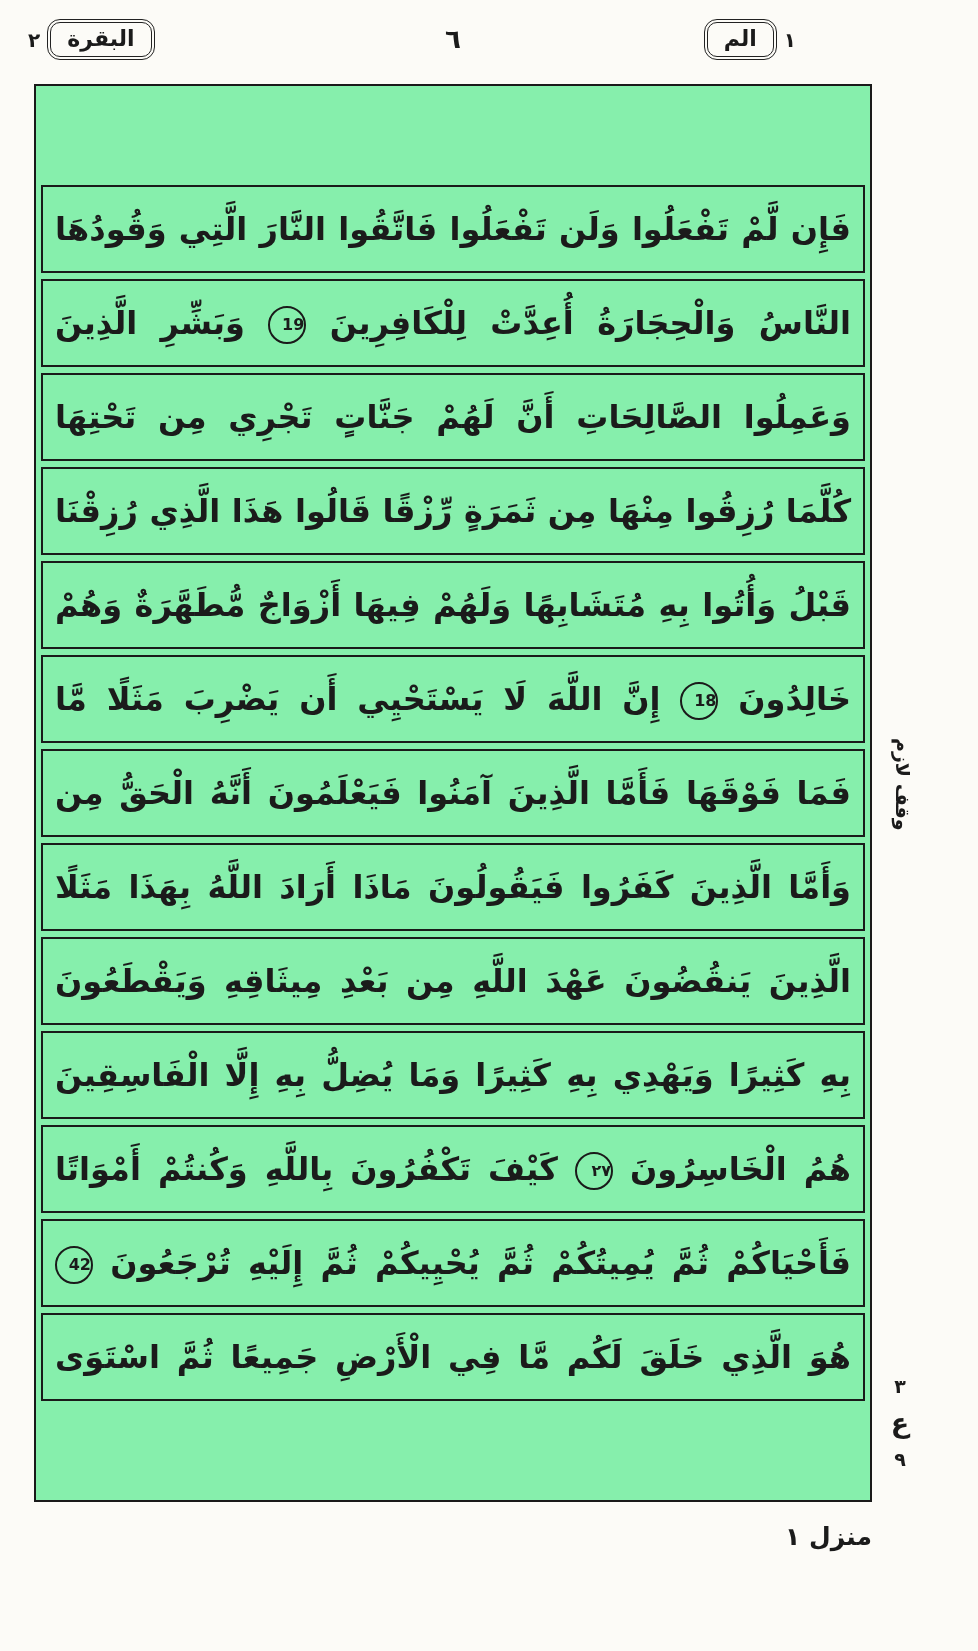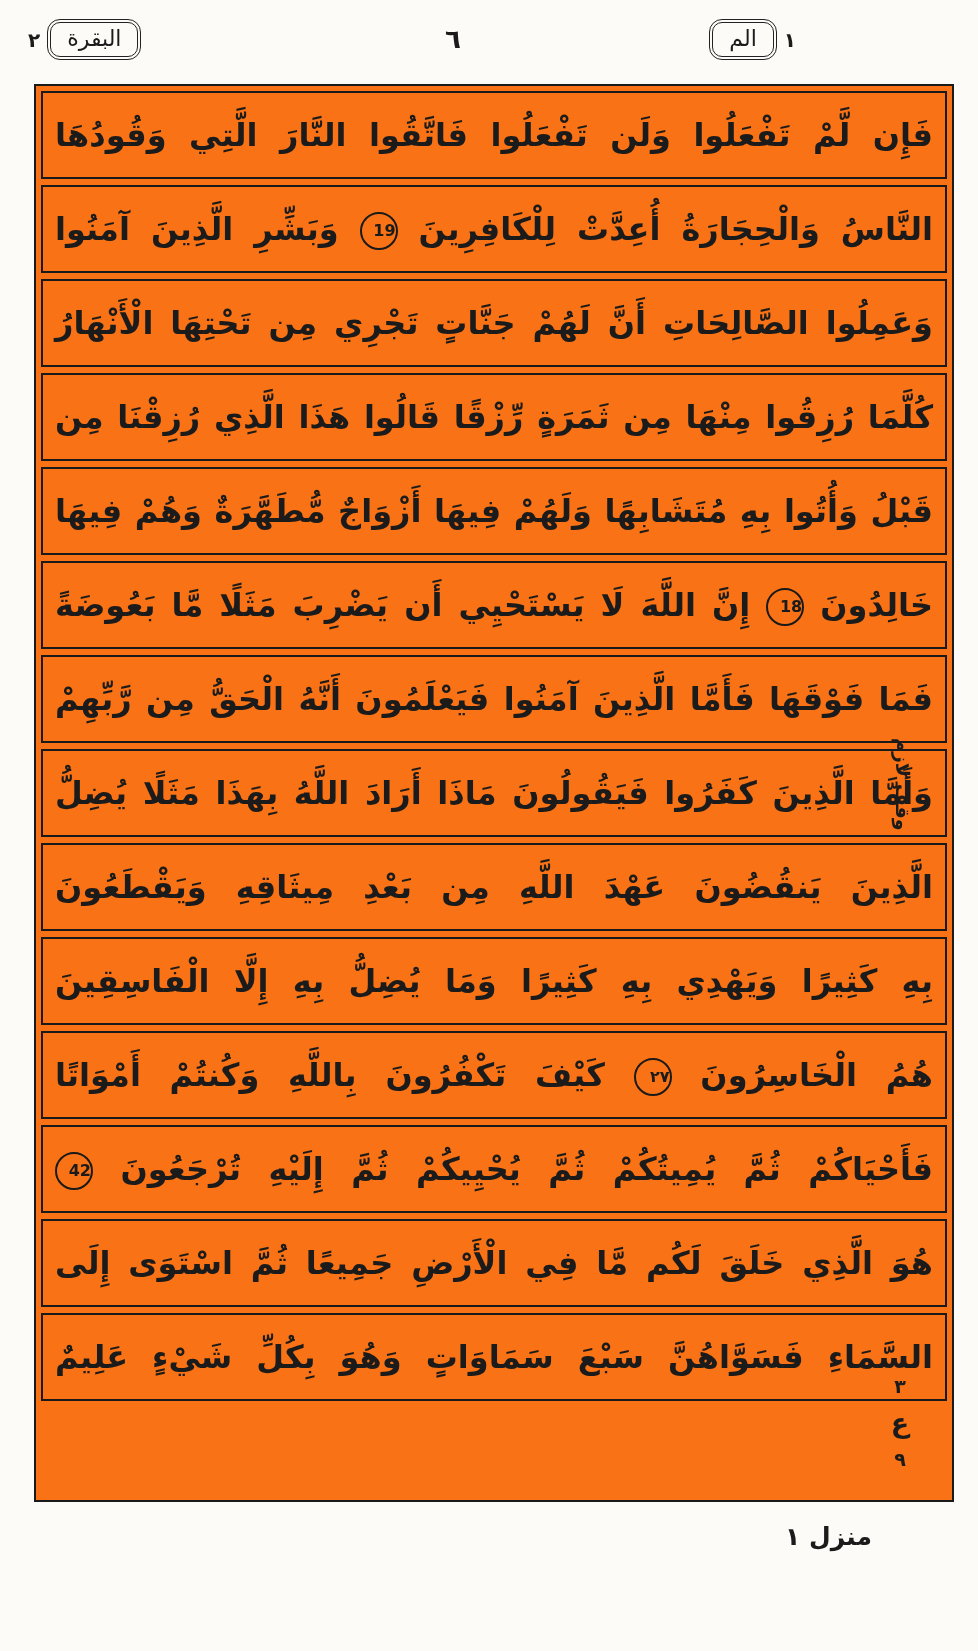--- a/index.html
+++ b/index.html
@@ -39,46 +39,47 @@
     font-weight: bold;
   }
   .cartouche {
     display: inline-block;
     border: 1.5px solid #222;
     outline: 1px solid #222;
     outline-offset: 2px;
     border-radius: 10px;
     padding: 3px 16px 5px 16px;
     font-size: 22px;
-    font-weight: normal;
+    font-weight: bold;
     background: #fcfbf7;
   }
   .header-center {
     position: absolute;
     left: 50%;
     top: 8px;
     transform: translateX(-50%);
     font-size: 26px;
     font-weight: bold;
   }
 
   
   .frame {
     position: absolute;
     top: 84px;
     left: 34px;
-    width: 920px;
+    width: 838px;
     height: 1418px;
     box-sizing: border-box;
     border: 2px solid #1a1a1a;
     padding: 5px;
     display: flex;
     flex-direction: column;
     gap: 6px;
-    background: #f97316;
+    background: #86efac;
+    justify-content: center;
   }
   .line-row {
     box-sizing: border-box;
     height: 88px;
     border: 2px solid #1a1a1a;
     padding: 0 12px;
     direction: rtl;
     text-align: justify;
     text-align-last: justify;
     line-height: 84px;
@@ -166,21 +167,20 @@
     <div class="line-row"><span class="line-text">كُلَّمَا رُزِقُوا مِنْهَا مِن ثَمَرَةٍ رِّزْقًا قَالُوا هَذَا الَّذِي رُزِقْنَا مِن</span></div>
     <div class="line-row"><span class="line-text">قَبْلُ وَأُتُوا بِهِ مُتَشَابِهًا وَلَهُمْ فِيهَا أَزْوَاجٌ مُّطَهَّرَةٌ وَهُمْ فِيهَا</span></div>
     <div class="line-row"><span class="line-text">خَالِدُونَ</span> <span class="ayah-badge">18</span> <span class="line-text">إِنَّ اللَّهَ لَا يَسْتَحْيِي أَن يَضْرِبَ مَثَلًا مَّا بَعُوضَةً</span></div>
     <div class="line-row"><span class="line-text">فَمَا فَوْقَهَا فَأَمَّا الَّذِينَ آمَنُوا فَيَعْلَمُونَ أَنَّهُ الْحَقُّ مِن رَّبِّهِمْ</span></div>
     <div class="line-row"><span class="line-text">وَأَمَّا الَّذِينَ كَفَرُوا فَيَقُولُونَ مَاذَا أَرَادَ اللَّهُ بِهَذَا مَثَلًا يُضِلُّ</span></div>
     <div class="line-row"><span class="line-text">الَّذِينَ يَنقُضُونَ عَهْدَ اللَّهِ مِن بَعْدِ مِيثَاقِهِ وَيَقْطَعُونَ</span></div>
     <div class="line-row"><span class="line-text">بِهِ كَثِيرًا وَيَهْدِي بِهِ كَثِيرًا وَمَا يُضِلُّ بِهِ إِلَّا الْفَاسِقِينَ</span> </div>
     <div class="line-row"><span class="line-text">هُمُ الْخَاسِرُونَ</span> <span class="ayah-badge">٢٧</span> <span class="line-text">كَيْفَ تَكْفُرُونَ بِاللَّهِ وَكُنتُمْ أَمْوَاتًا</span></div>
     <div class="line-row"><span class="line-text">فَأَحْيَاكُمْ ثُمَّ يُمِيتُكُمْ ثُمَّ يُحْيِيكُمْ ثُمَّ إِلَيْهِ تُرْجَعُونَ</span> <span class="ayah-badge">42</span></div>
     <div class="line-row"><span class="line-text">هُوَ الَّذِي خَلَقَ لَكُم مَّا فِي الْأَرْضِ جَمِيعًا ثُمَّ اسْتَوَى إِلَى</span></div>
-    <div class="line-row"><span class="line-text">السَّمَاءِ فَسَوَّاهُنَّ سَبْعَ سَمَاوَاتٍ وَهُوَ بِكُلِّ شَيْءٍ عَلِيمٌ</span>  </div>
   </main>
 
 <aside class="waqf-note">وقف لازم</aside>
 
 <aside class="ruku-marker">
   <span>٣</span>
   <span class="ruku-ain">ع</span>
   <span>٩</span>
 </aside>
 

